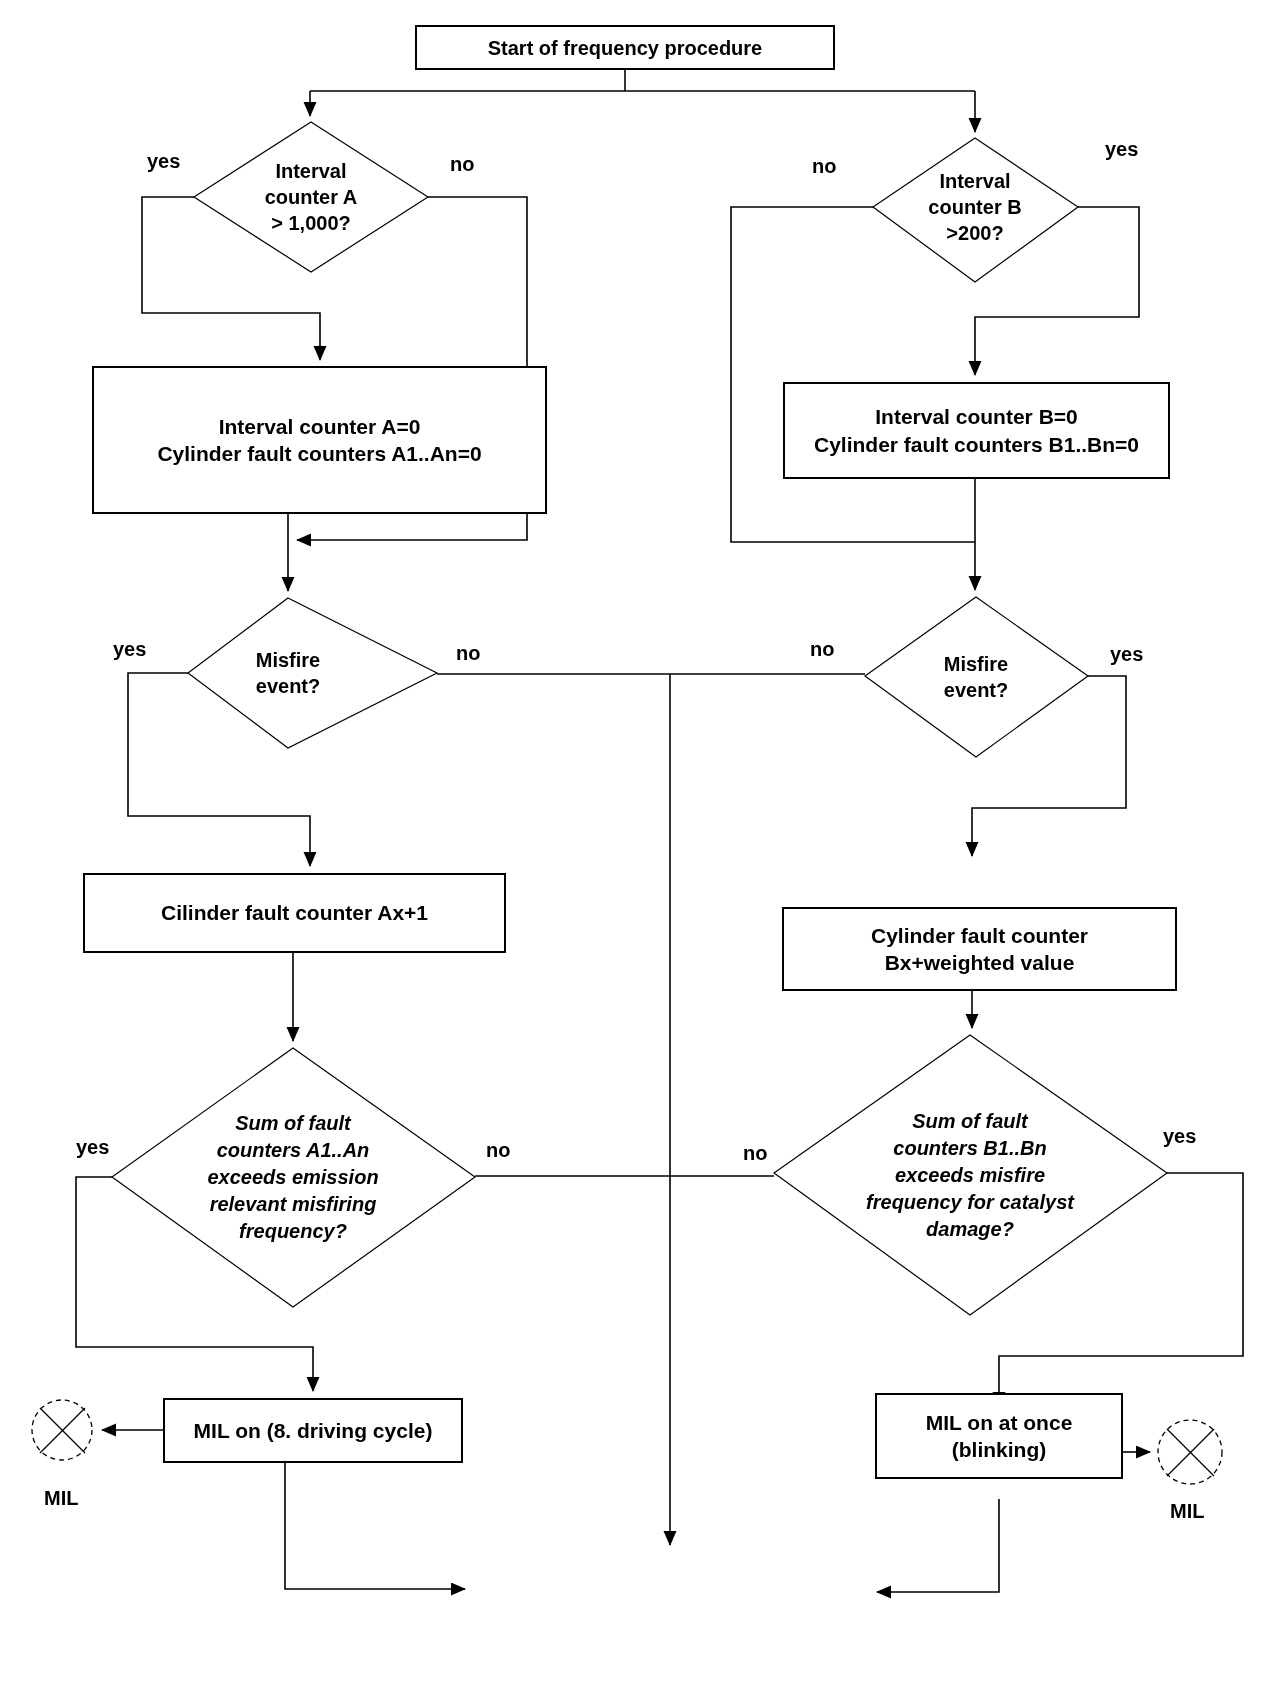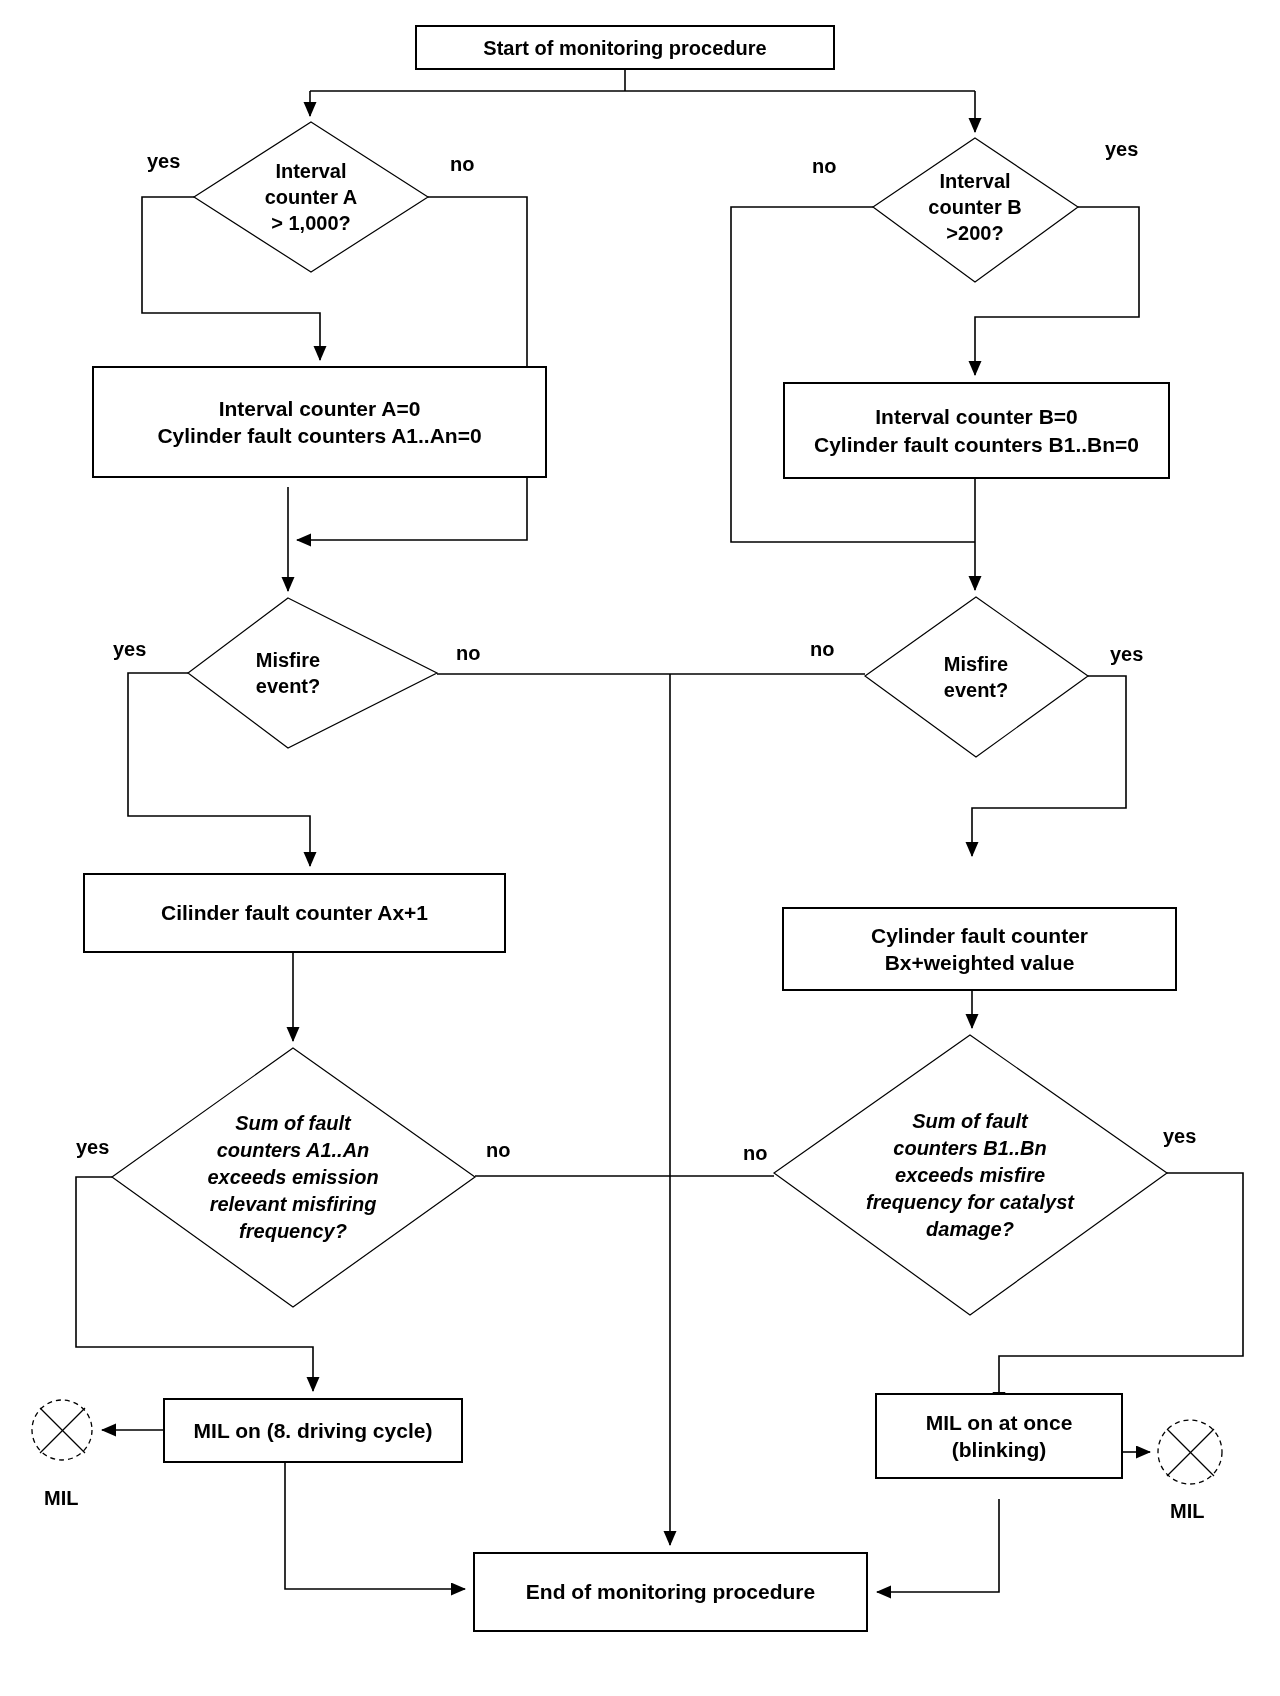--- a/index.html
+++ b/index.html
@@ -113,39 +113,38 @@
       <line x1="40" y1="1408" x2="85" y2="1453"></line>
       <line x1="85" y1="1408" x2="40" y2="1453"></line>
     </g>
     <g stroke="#000000" fill="none" stroke-width="1.3">
       <circle cx="1190" cy="1452" r="32" stroke-dasharray="5,4"></circle>
       <line x1="1167" y1="1429" x2="1214" y2="1476"></line>
       <line x1="1214" y1="1429" x2="1167" y2="1476"></line>
     </g>
   </svg>
 
-  <div class="node-box fs20" style="left:415px; top:25px; width:420px; height:45px;">Start of monitoring procedure</div>
+  <div class="node-box fs20" style="left:415px; top:25px; width:420px; height:45px;">Start of frequency procedure</div>
 
-  <div class="node-box fs21" style="left:92px; top:366px; width:455px; height:112px;">Interval counter A=0
+  <div class="node-box fs21" style="left:92px; top:366px; width:455px; height:148px;">Interval counter A=0
 Cylinder fault counters A1..An=0</div>
 
   <div class="node-box fs21" style="left:783px; top:382px; width:387px; height:97px;">Interval counter B=0
 Cylinder fault counters B1..Bn=0</div>
 
   <div class="node-box fs21" style="left:83px; top:873px; width:423px; height:80px;">Cilinder fault counter Ax+1</div>
 
   <div class="node-box fs21" style="left:782px; top:863px; width:395px; height:84px;margin-top:44px;">Cylinder fault counter
 Bx+weighted value</div>
 
   <div class="node-box fs21" style="left:163px; top:1398px; width:300px; height:65px;">MIL on (8. driving cycle)</div>
 
   <div class="node-box fs21" style="left:875px; top:1393px; width:248px; height:86px;">MIL on at once
 (blinking)</div>
 
-  <div class="node-box fs21" style="left:473px; top:1552px; width:395px; height:80px;">End of monitoring procedure</div>
 
   <div class="diamond-text fs20 lh26" style="left:201px; top:130px; width:220px; height:134px;">Interval
 counter A
 &gt; 1,000?</div>
 
   <div class="diamond-text fs20 lh26" style="left:865px; top:140px; width:220px; height:134px;">Interval
 counter B
 &gt;200?</div>
 
   <div class="diamond-text fs20 lh26" style="left:178px; top:613px; width:220px; height:120px;">Misfire

